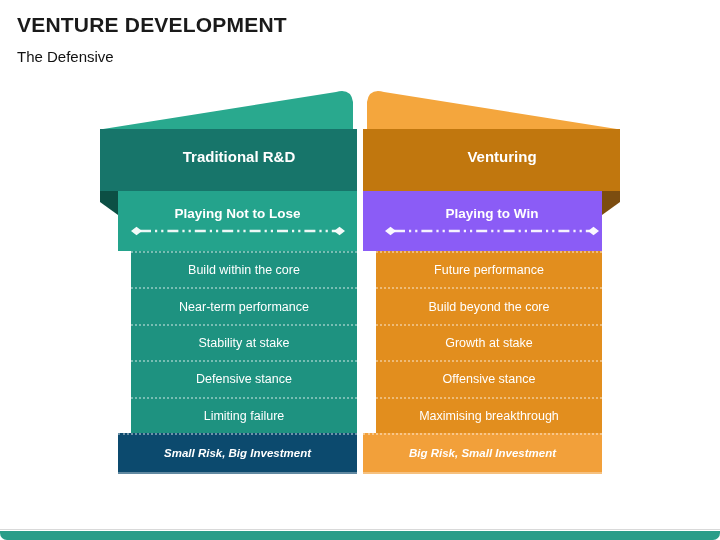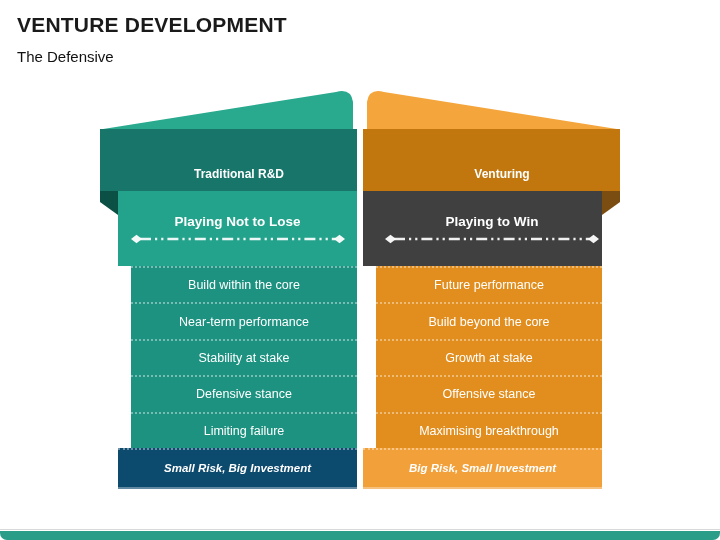--- a/index.html
+++ b/index.html
@@ -11,47 +11,47 @@
   .page-title{
     position:absolute;left:17px;top:13px;font-size:21px;font-weight:700;color:#1a1a1a;letter-spacing:.2px;
   }
   .page-subtitle{
     position:absolute;left:17px;top:48px;font-size:15px;font-weight:400;color:#111111;
   }
   .banner-svg{position:absolute;top:88px;width:257px;height:127px;}
   .banner-svg.left{left:100px;}
   .banner-svg.right{left:363px;}
   .band-label{
-    position:absolute;top:143px;width:278px;height:62px;display:flex;align-items:center;justify-content:center;
-    color:#ffffff;font-size:12px;font-weight:700;
+    position:absolute;top:125px;width:278px;height:62px;display:flex;align-items:center;justify-content:center;
+    color:#ffffff;font-size:15px;font-weight:700;
   }
   .band-label.left{left:100px;}
   .band-label.right{left:363px;}
   .col-body{position:absolute;top:191px;width:239px;display:flex;flex-direction:column;}
   .col-body.left{left:118px;}
   .col-body.right{left:363px;}
   .tagline-block{
-    height:75px;box-sizing:border-box;display:flex;flex-direction:column;align-items:center;justify-content:center;gap:5px;
+    height:60px;box-sizing:border-box;display:flex;flex-direction:column;align-items:center;justify-content:center;gap:5px;
   }
   .tagline{color:#ffffff;font-size:13.5px;font-weight:700;}
   .row{
     height:36.4px;box-sizing:border-box;display:flex;align-items:center;justify-content:center;
     color:#ffffff;font-size:12.5px;border-top:2px dotted rgba(255,255,255,0.40);margin-left:13px;
   }
   .footer-row{
     height:41px;box-sizing:border-box;display:flex;align-items:center;justify-content:center;
     color:#ffffff;font-size:11.5px;font-weight:700;font-style:italic;
     border-top:2px dotted rgba(255,255,255,0.40);border-bottom:2px solid rgba(255,255,255,0.35);
   }
   
   .t-tag{background:#24a38c;}
   .t-row{background:#1e9280;}
   .t-foot{background:#0c4a6e;}
   
-  .o-tag{background:#404040;padding-left:19px;}
+  .o-tag{background:#8b5cf6;padding-left:19px;}
   .o-row{background:#e28e1e;}
   .o-foot{background:#f2a03a;}
   .bottom-rule{position:absolute;left:0;top:529px;width:720px;height:1px;background:#d9d9d9;}
   .bottom-bar{position:absolute;left:0;top:531px;width:720px;height:9px;background:#2a9d89;}
   .arrow-svg{display:block;}
 </style>
 </head>
 <body>
 
 <div class="slide">

